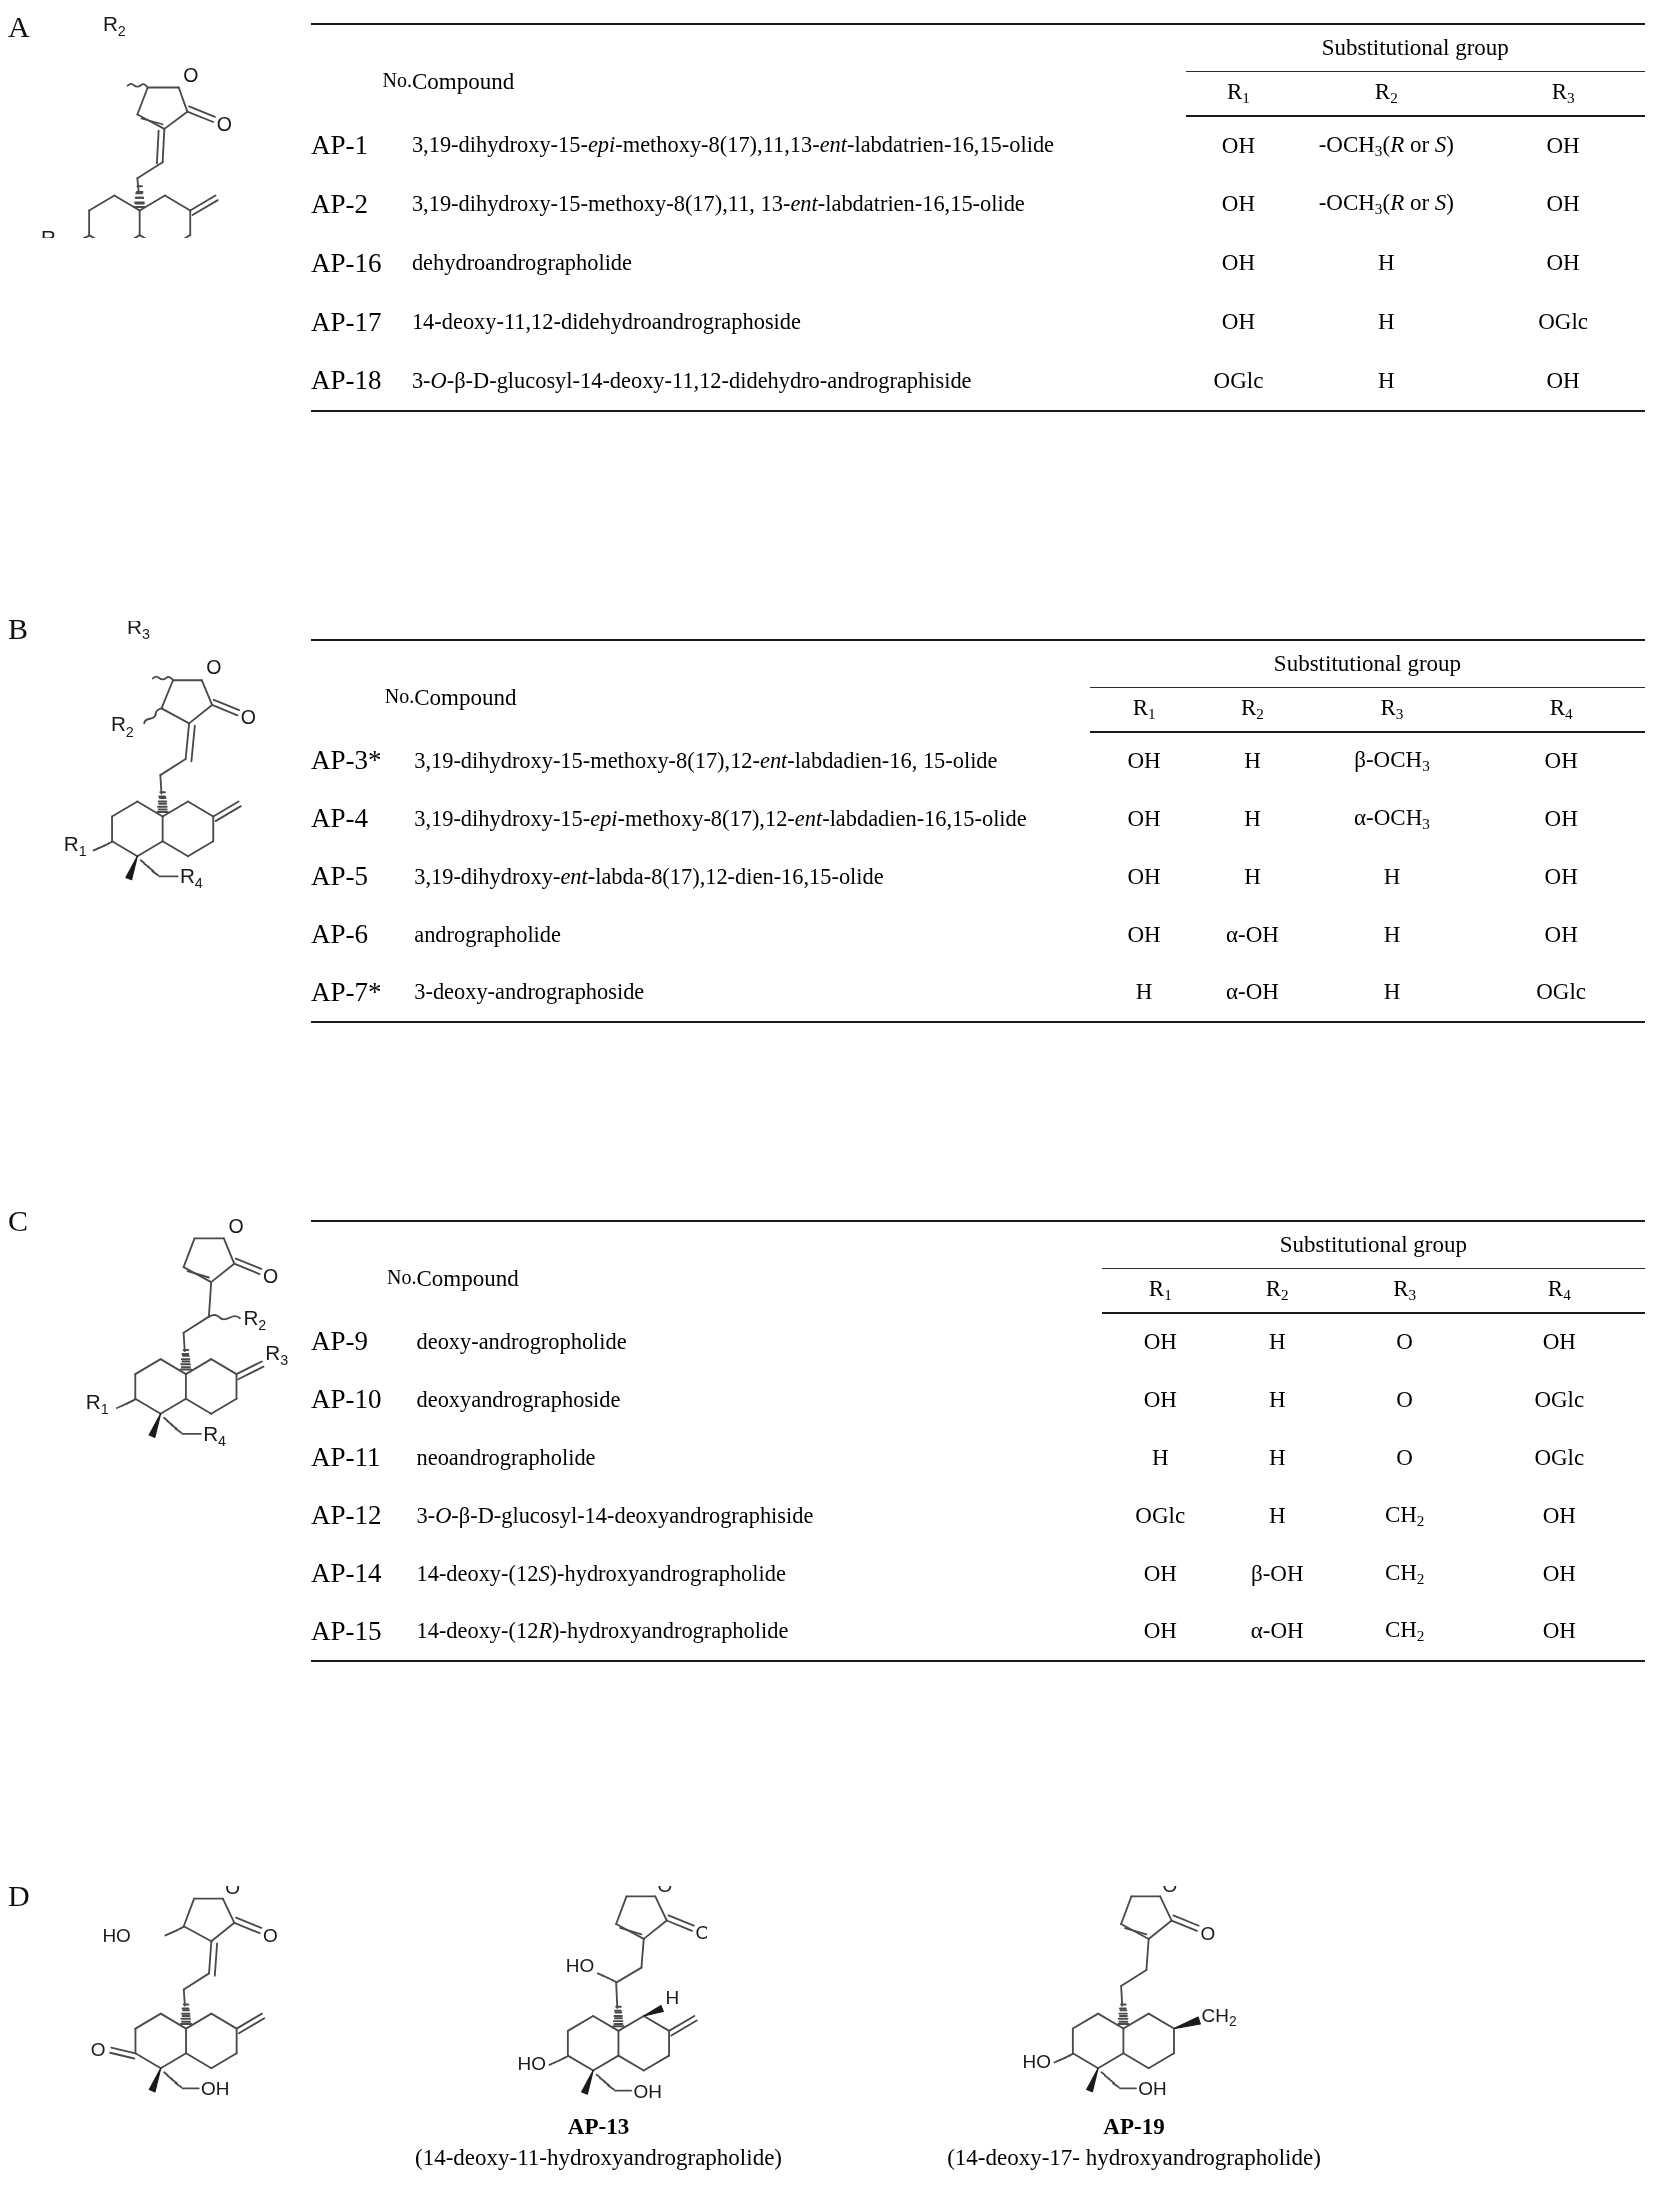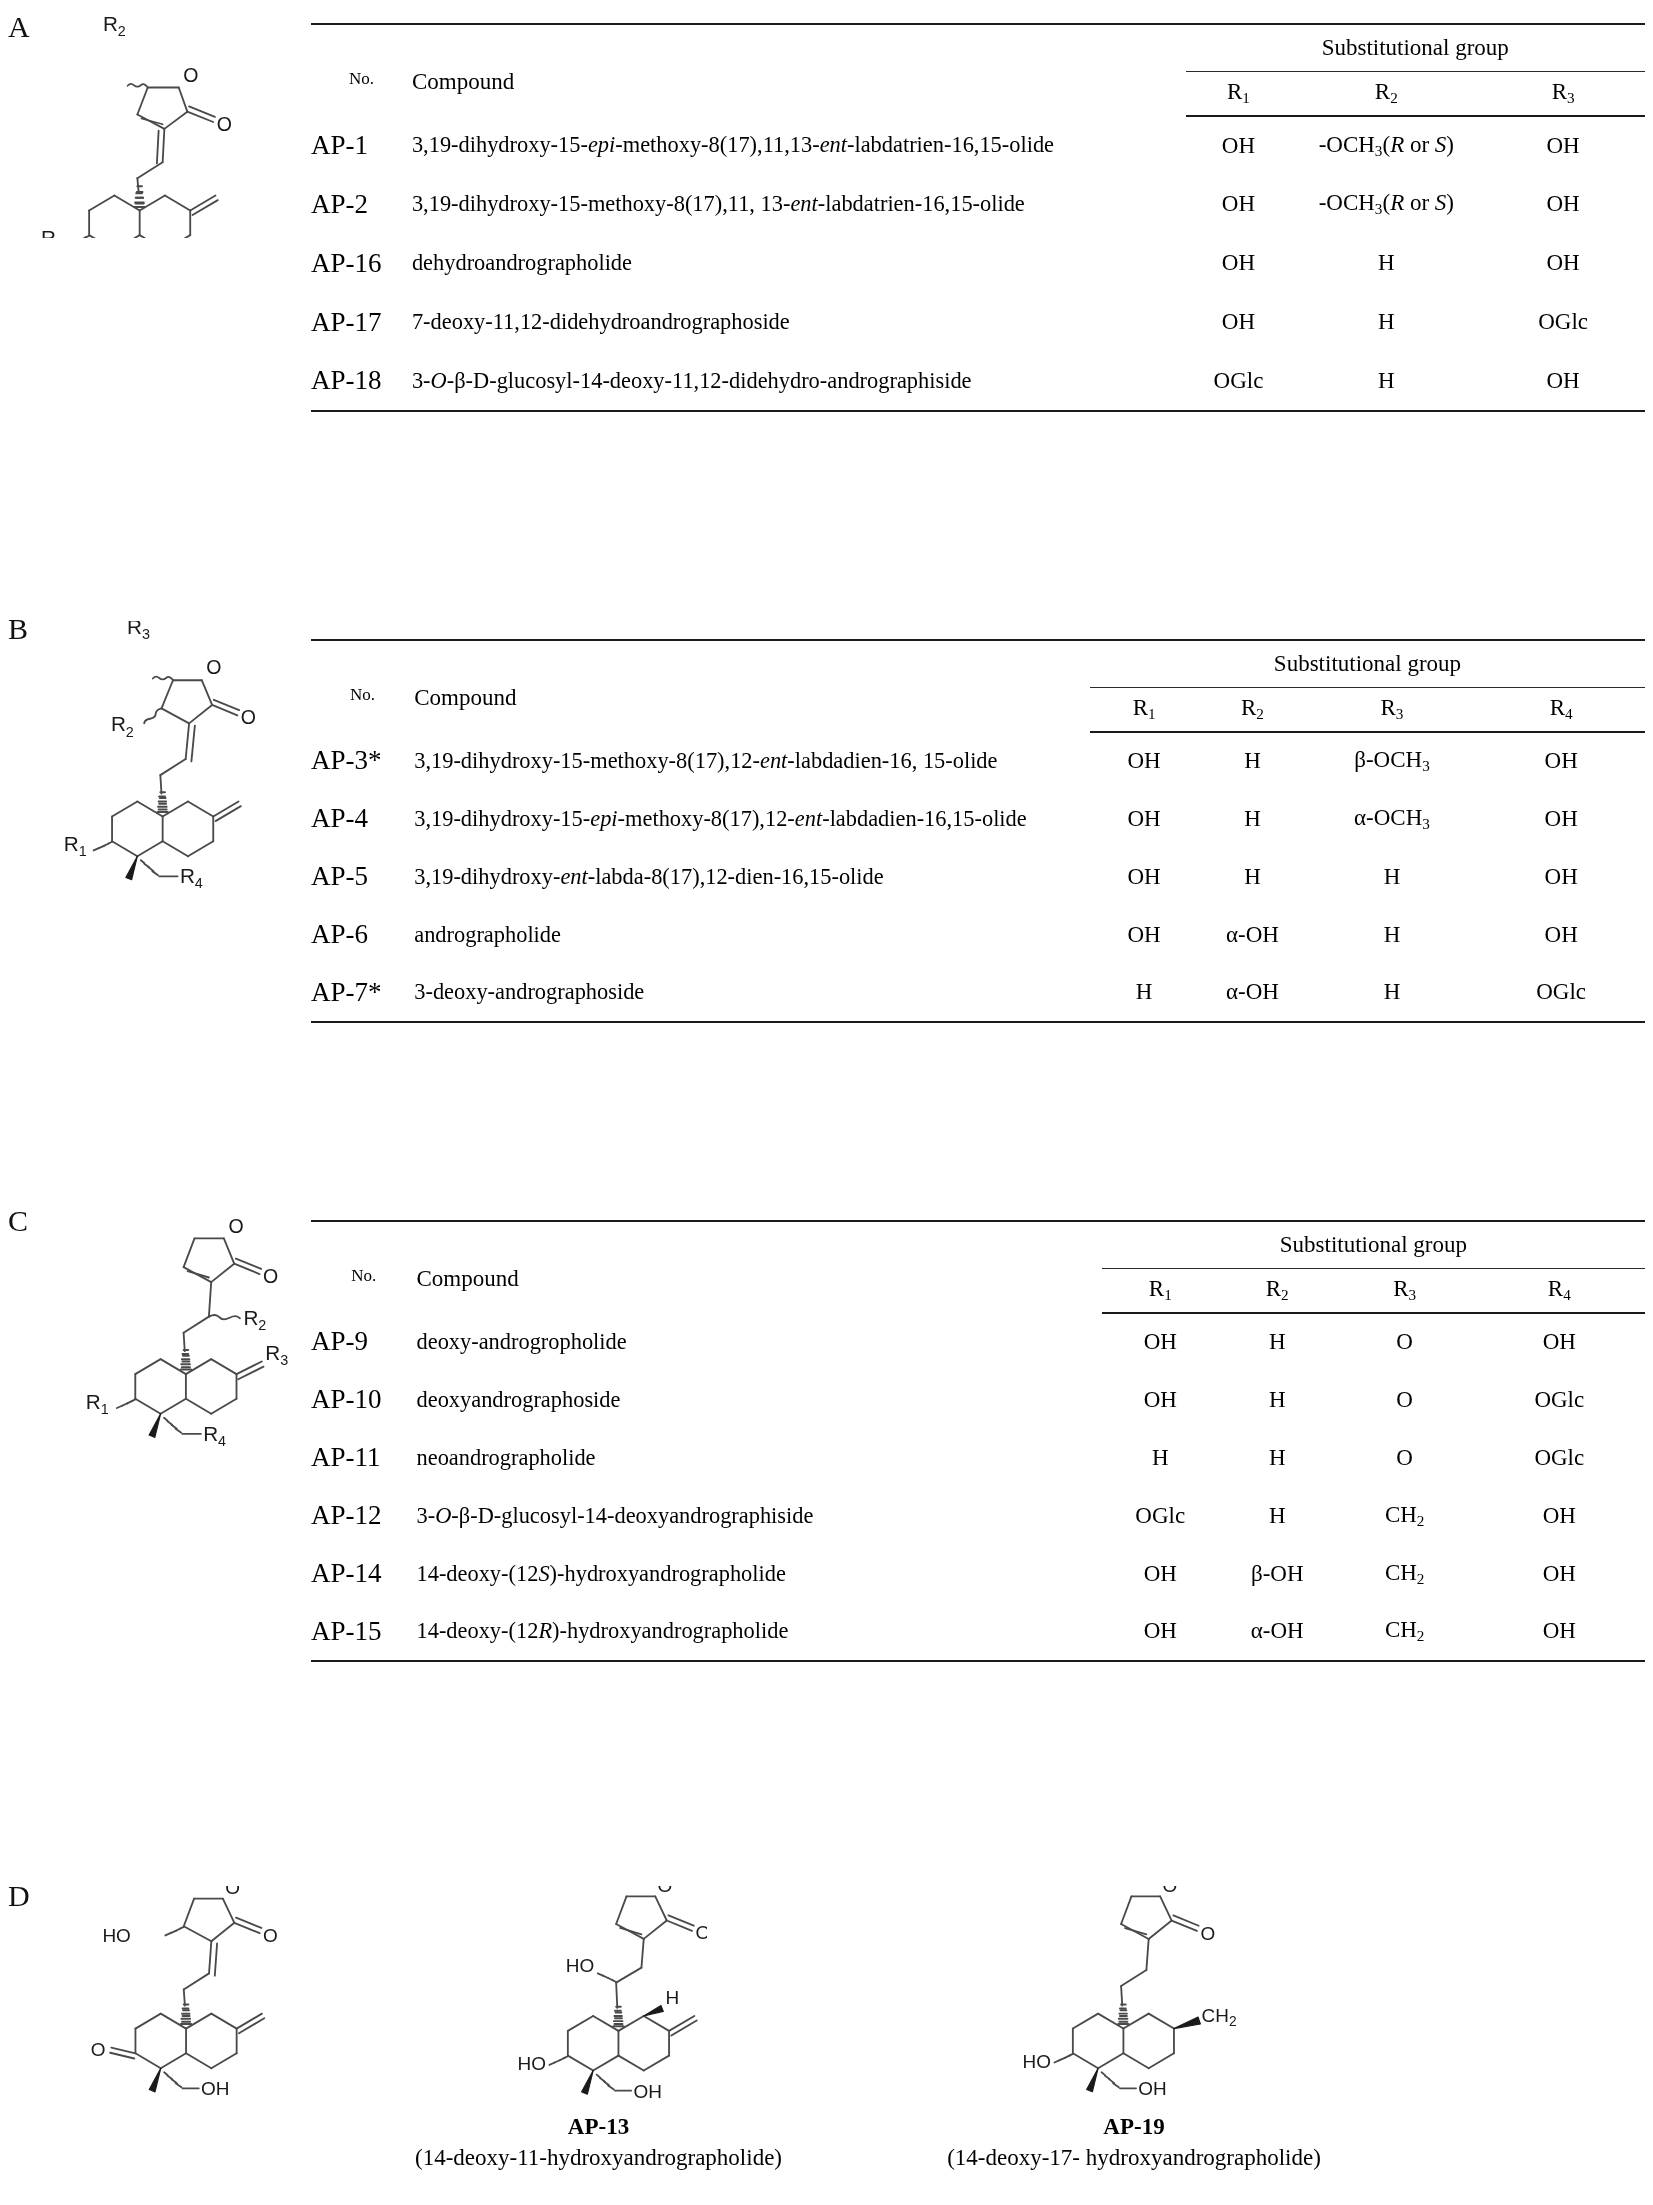--- a/index.html
+++ b/index.html
@@ -51,22 +51,22 @@
   }
   .rule-mid {
     border-bottom: 1.7px solid #2a2a2a;
   }
   .hdr-sub {
     text-align: center;
     font-size: 23px;
     padding-bottom: 5.8px !important;
   }
   .hdr-no {
-    text-align: center;
-    font-size: 17px;
+    text-align: right;
+    font-size: 20px;
   }
   .hdr-cmp {
     text-align: left;
     font-size: 23px;
   }
   .hdr-r {
     text-align: center;
     font-size: 23px;
     padding-top: 7px !important;
     padding-bottom: 8px !important;
@@ -230,21 +230,21 @@
         </tr>
         <tr class="row-h" style="height: 59px;">
           <td class="cell-no">AP-16</td>
           <td class="cell-cmp">dehydroandrographolide</td>
           <td class="cell-r">OH</td>
           <td class="cell-r">H</td>
           <td class="cell-r">OH</td>
         </tr>
         <tr class="row-h" style="height: 59px;">
           <td class="cell-no">AP-17</td>
-          <td class="cell-cmp">7-deoxy-11,12-didehydroandrographoside</td>
+          <td class="cell-cmp">14-deoxy-11,12-didehydroandrographoside</td>
           <td class="cell-r">OH</td>
           <td class="cell-r">H</td>
           <td class="cell-r">OGlc</td>
         </tr>
         <tr class="row-h" style="height: 59px;">
           <td class="cell-no rule-bottom">AP-18</td>
           <td class="cell-cmp rule-bottom">3-<em>O</em>-β-D-glucosyl-14-deoxy-11,12-didehydro-andrographiside</td>
           <td class="cell-r rule-bottom">OGlc</td>
           <td class="cell-r rule-bottom">H</td>
           <td class="cell-r rule-bottom">OH</td>

